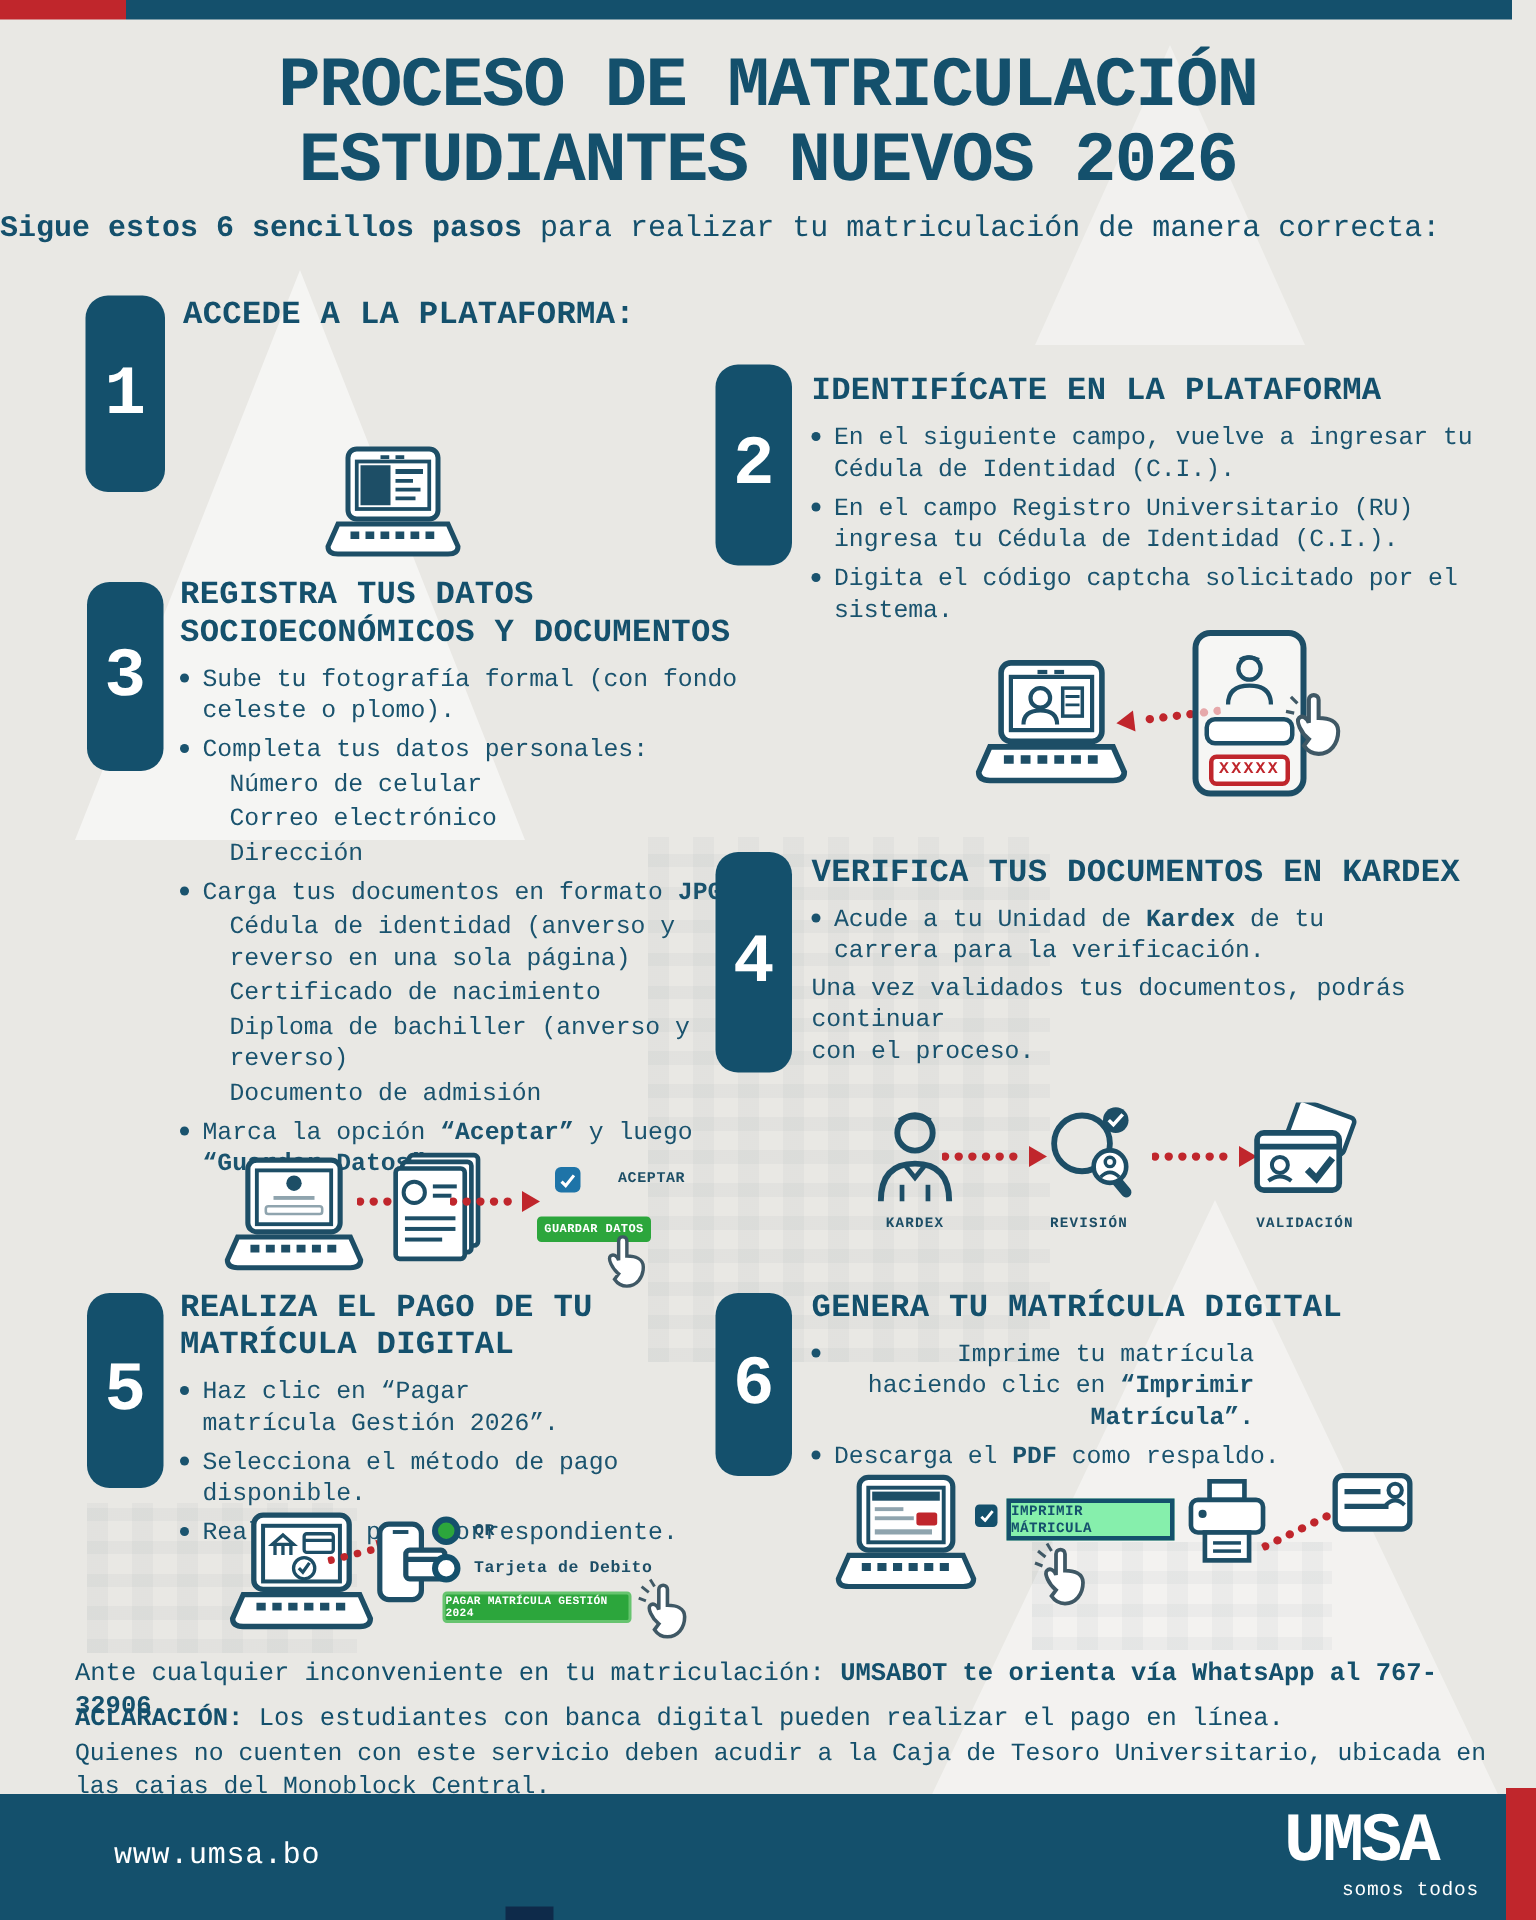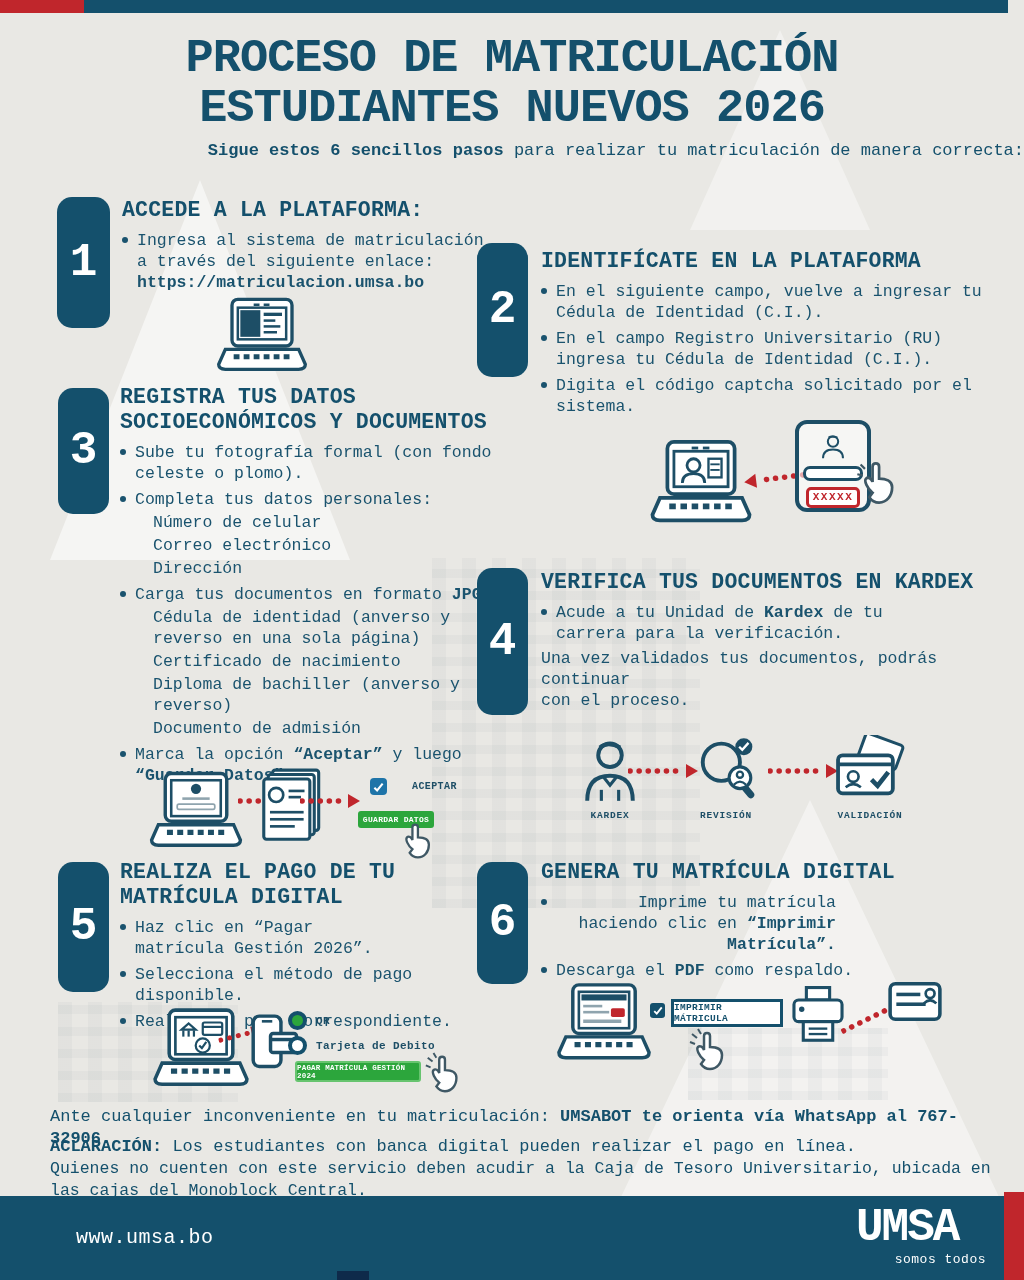--- a/index.html
+++ b/index.html
@@ -14,38 +14,38 @@
       repeating-linear-gradient(0deg, rgba(110,125,135,.10) 0 9px, transparent 9px 22px),
       repeating-linear-gradient(90deg, rgba(110,125,135,.10) 0 14px, transparent 14px 30px);}
 
   
   .bar-red{background:#c0262c;}
   .bar-teal{background:#14506c;}
 
   
   .title{width:100%;text-align:center;color:#14506c;font-weight:800;
     font-size:47px;line-height:49px;letter-spacing:-1px;}
-  .subtitle{width:100%;text-align:right;color:#14506c;font-size:17px;}
+  .subtitle{width:100%;text-align:left;color:#14506c;font-size:20px;}
   .subtitle .bold{font-weight:800;}
 
   
   .badge{background:#14506c;border-radius:15px;color:#fff;display:flex;
     align-items:center;justify-content:center;font-weight:800;font-size:46px;}
   .step-title{color:#14506c;font-weight:800;font-size:21.5px;line-height:25px;letter-spacing:.2px;}
   .bullets{margin-top:7px;}
   .bullet{display:flex;gap:9px;margin-top:5px;color:#1a536e;font-size:16.5px;line-height:21px;}
   .dot{flex:0 0 auto;width:6px;height:6px;border-radius:50%;background:#1a536e;margin-top:7px;}
   .sub{margin-left:33px;color:#1a536e;font-size:16.5px;line-height:21px;margin-top:2px;}
   .bold{font-weight:800;}
   .note{color:#1a536e;font-size:16.5px;line-height:21px;margin-top:4px;}
 
   
   .btn-green{background:#2ca63c;color:#fff;font-weight:800;display:flex;
     align-items:center;justify-content:center;border-radius:3px;}
-  .btn-print{background:#ffffff;border:3px solid #14506c;color:#14506c;font-weight:800;
+  .btn-print{background:#86efac;border:3px solid #14506c;color:#14506c;font-weight:800;
     display:flex;align-items:center;justify-content:center;}
   .chk{background:#1e74a8;border-radius:4px;display:flex;align-items:center;justify-content:center;}
   .chk-teal{background:#14506c;border-radius:3px;display:flex;align-items:center;justify-content:center;}
   .radio{border:4px solid #14506c;border-radius:50%;box-sizing:border-box;}
   .mini-label{color:#1d4e66;font-weight:800;font-size:10px;letter-spacing:.4px;}
   .flow-label{position:absolute;color:#1d4e66;font-weight:800;font-size:9.5px;
     letter-spacing:.8px;text-align:center;width:90px;}
 
   .idcard{border:4px solid #1d4e66;border-radius:12px;background:rgba(255,255,255,.6);
     display:flex;flex-direction:column;align-items:center;gap:6px;padding-top:8px;box-sizing:border-box;}
@@ -77,29 +77,20 @@
 
   <div class="abs title" style="left:0;top:34px;">PROCESO DE MATRICULACIÓN</div>
   <div class="abs title" style="left:0;top:84px;">ESTUDIANTES NUEVOS 2026</div>
   <div class="abs subtitle" style="left:0;top:141px;">
     <span class="bold">Sigue estos 6 sencillos pasos</span><span> para realizar tu matriculación de manera correcta:</span>
   </div>
 
   <div class="abs badge" style="left:57px;top:197px;width:53px;height:131px;">1</div>
   <div class="abs" style="left:122px;top:198px;width:368px;">
     <div class="step-title">ACCEDE A LA PLATAFORMA:</div>
-    <div class="bullets">
-      <div class="bullet">
-        <span class="dot"></span>
-        <span>
-          <span>Ingresa al sistema de matriculación a través del siguiente enlace:</span>
-          <span class="bold" style="display:block;">https://matriculacion.umsa.bo</span>
-        </span>
-      </div>
-    </div>
   </div>
 
   <svg class="abs" style="left:212px;top:294px;" width="100" height="84" viewBox="0 0 120 96" fill="none">
     <rect x="24" y="4" width="72" height="56" rx="7" fill="#fff" stroke="#1d4e66" stroke-width="4"></rect>
     <rect x="50" y="9" width="7" height="3" fill="#1d4e66"></rect>
       <rect x="62" y="9" width="7" height="3" fill="#1d4e66"></rect>
     <rect x="31" y="14" width="58" height="38" fill="#fff" stroke="#1d4e66" stroke-width="3"></rect>
     <rect x="34" y="17" width="24" height="32" fill="#1d4e66"></rect>
     <rect x="62" y="20" width="22" height="4" fill="#1d4e66"></rect>
       <rect x="62" y="28" width="14" height="3" fill="#1d4e66"></rect>
@@ -138,21 +129,21 @@
     <rect x="68" y="22" width="14" height="20" stroke="#1d4e66" stroke-width="2.5"></rect>
     <line x1="70" y1="28" x2="80" y2="28" stroke="#1d4e66" stroke-width="2"></line>
     <line x1="70" y1="34" x2="80" y2="34" stroke="#1d4e66" stroke-width="2"></line>
     <path d="M16 64 H104 L112 82 Q112 88 104 88 H16 Q8 88 8 82 Z" fill="#fff" stroke="#1d4e66" stroke-width="4"></path>
     <line x1="26" y1="73" x2="94" y2="73" stroke="#1d4e66" stroke-width="6" stroke-dasharray="7 5"></line>
   </svg>
   <svg class="abs" style="left:742px;top:470px;transform:rotate(-7deg);" width="72" height="16" viewBox="0 0 72 16">
     <line x1="70" y1="8" x2="16" y2="8" stroke="#c0262c" stroke-width="5.5" stroke-linecap="round" stroke-dasharray="0.1 9"></line>
     <polygon points="14,1 2,8 14,15" fill="#c0262c"></polygon>
   </svg>
-  <div class="abs idcard" style="left:795px;top:420px;width:76px;height:92px;">
+  <div class="abs idcard" style="left:795px;top:420px;width:76px;height:111px;">
     <svg width="40" height="40" viewBox="0 0 70 70" fill="none">
       <circle cx="35" cy="24" r="13" stroke="#1d4e66" stroke-width="5"></circle>
       <path d="M24 14 Q32 8 46 14" stroke="#1d4e66" stroke-width="5"></path>
       <path d="M10 66 Q10 44 35 44 Q60 44 60 66" stroke="#1d4e66" stroke-width="5"></path>
     </svg>
     <div class="idcard-input"></div>
     <div class="idcard-captcha">XXXXX</div>
   </div>
   <svg class="abs" style="left:856px;top:458px;" width="44" height="50" viewBox="0 0 40 46">
     <path d="M15 32 C10 28 7 21 9 19 C11 17 14 19 15 22 L15 8 C15 4 21 4 21 8 L21 19 C27 19 33 21 33 27 C33 35 28 41 21 41 C17 41 14 39 12 36 Z" fill="#fff" stroke="#3f5865" stroke-width="2.5"></path>

